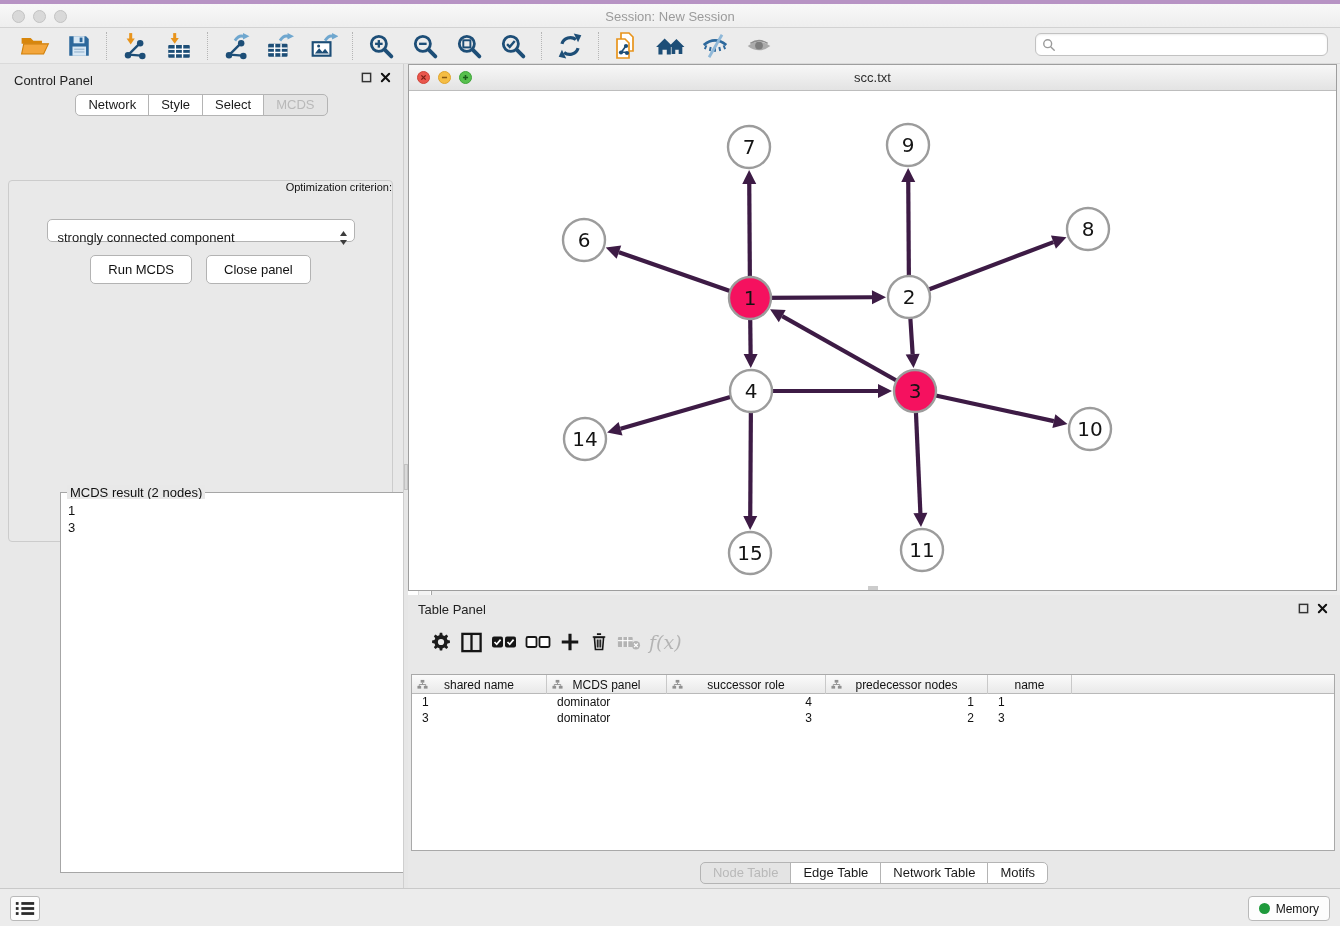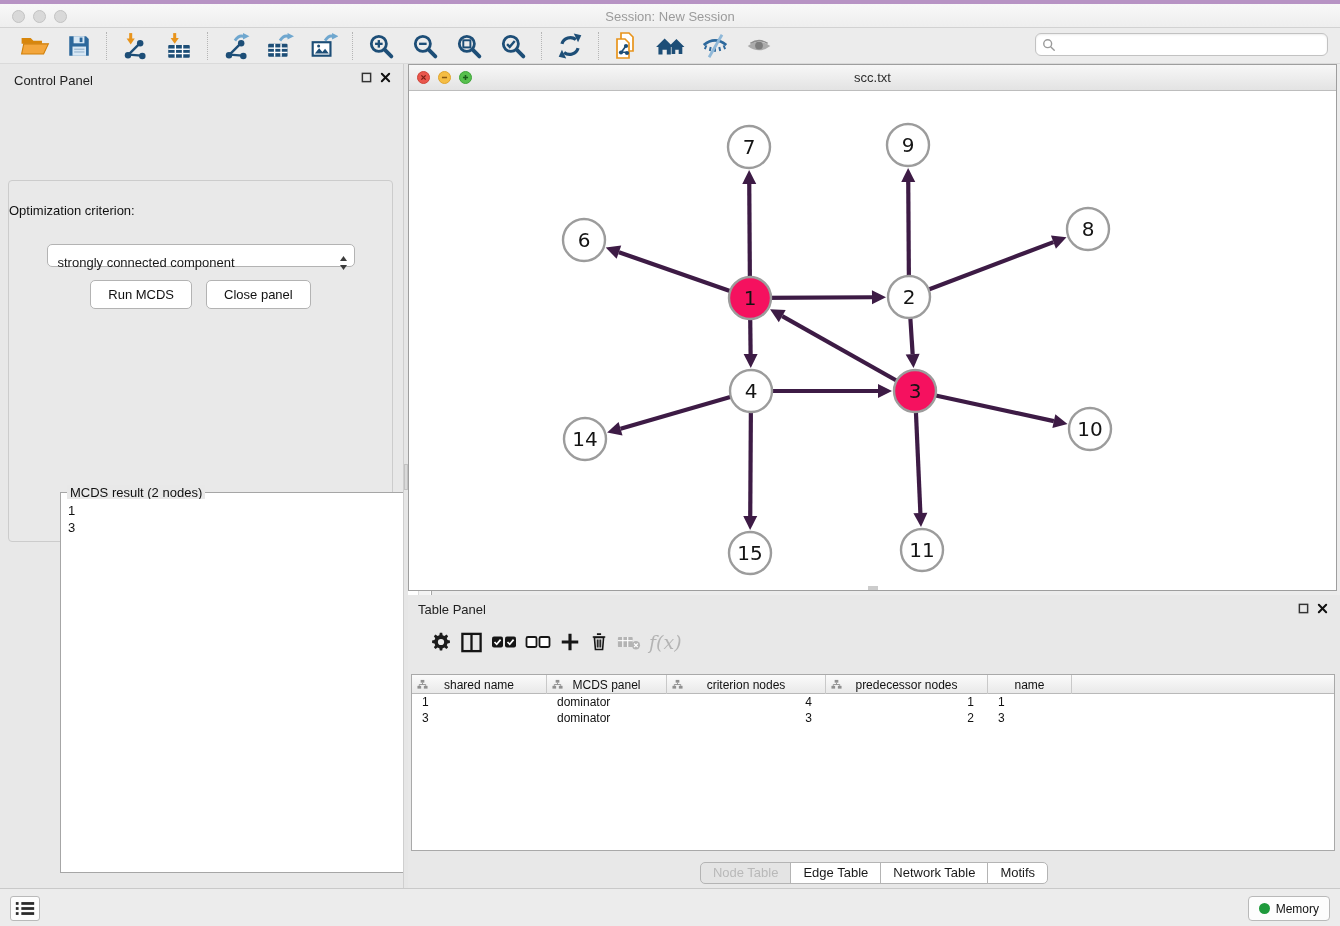--- a/index.html
+++ b/index.html
@@ -28,21 +28,21 @@
   .control-panel { position:absolute; left:0; top:64px; width:403px; height:824px; background:#e8e8e8; }
   .cp-header { position:relative; height:30px; padding:9px 0 0 14px; font-size:13px; color:#222; }
   .panel-icons { position:absolute; right:12px; top:8px; display:flex; gap:8px; align-items:center; }
   .tabs-row { display:flex; justify-content:center; }
   .tab { font-size:13px; padding:2px 12px 3px; background:#fff; border:1px solid #b4b4b4; margin-left:-1px; color:#1a1a1a; white-space:nowrap; }
   .tab:first-child { border-top-left-radius:5px; border-bottom-left-radius:5px; margin-left:0; }
   .tab:last-child { border-top-right-radius:5px; border-bottom-right-radius:5px; }
   .tab.selected { background:#e4e4e4; color:#b9b9b9; }
   .cp-card { position:absolute; left:8px; top:116px; width:385px; height:362px; background:#e9e9e9;
     border:1px solid #cccccc; border-radius:4px; }
-  .opt-label { text-align:left; margin-top:22px; font-size:13px; color:#111; }
+  .opt-label { text-align:right; font-size:11px; color:#111; }
   .combo { width:308px; height:23px; margin:26px auto 0; background:#fff; border:1px solid #b3b3b3; border-radius:5px;
     display:flex; align-items:center; padding:14px 6px 0 10px; }
   .combo .combo-text { flex:1; font-size:13px; }
   .btn-row { display:flex; justify-content:center; gap:14px; margin-top:13px; }
   .aqua-btn { height:29px; padding:0 17px; background:#fff; border:1px solid #b3b3b3; border-radius:5px;
     font-size:13px; font-family:"Liberation Sans",sans-serif; color:#111; }
   .result-box { position:absolute; left:12px; top:428px; width:372px; height:381px; border:1px solid #a6a6a6; background:#fff;margin-left:48px; }
   .result-legend { position:absolute; left:6px; top:-8px; background:#e8e8e8; padding:0 3px; font-size:13px; color:#111; }
   .result-area { position:absolute; left:1px; top:6px; right:13px; bottom:1px; background:#fff; padding:3px 0 0 6px;
     font-size:13px; line-height:17px; color:#111; overflow:hidden; }
@@ -323,20 +323,26 @@
               <rect x="1.5" y="1.5" width="9" height="9" fill="none" stroke="#333" stroke-width="1.6"></rect>
             </svg>
           </span>
         <span id="cp-close-slot">
             <svg viewBox="0 0 12 12" width="11" height="11">
               <path d="M2 2l8 8M10 2l-8 8" stroke="#111" stroke-width="2.2" stroke-linecap="round"></path>
             </svg>
           </span>
       </span>
     </div>
+    <div class="tabs-row" id="cp-tabs">
+        <div class="tab">Network</div>
+        <div class="tab">Style</div>
+        <div class="tab">Select</div>
+        <div class="tab selected">MCDS</div>
+      </div>
     <div class="cp-card">
       <div class="opt-label">Optimization criterion:</div>
       <div class="combo">
         <span class="combo-text">strongly connected component</span>
         <span id="combo-stepper-slot">
             <svg viewBox="0 0 9 16" width="9" height="16">
               <path d="M4.5 1L8 6H1z" fill="#3c3c3c"></path>
               <path d="M1 10h7l-3.5 5z" fill="#3c3c3c"></path>
             </svg>
           </span>
@@ -559,21 +565,21 @@
             <span class="sort-ic">
               <svg viewBox="0 0 12 11" width="11" height="11">
                 <g fill="#909090">
                   <rect x="4" y="0.5" width="4" height="3"></rect>
                   <rect x="0.5" y="7" width="4" height="3"></rect>
                   <rect x="7.5" y="7" width="4" height="3"></rect>
                 </g>
                 <path d="M6 3.5v2M2.5 7V5.5h7V7" fill="none" stroke="#909090" stroke-width="1"></path>
               </svg>
             </span>
-            <span>criterion nodes</span>
+            <span>successor role</span>
           </div>
           <div class="th" style="width: 162px;">
             <span class="sort-ic">
               <svg viewBox="0 0 12 11" width="11" height="11">
                 <g fill="#909090">
                   <rect x="4" y="0.5" width="4" height="3"></rect>
                   <rect x="0.5" y="7" width="4" height="3"></rect>
                   <rect x="7.5" y="7" width="4" height="3"></rect>
                 </g>
                 <path d="M6 3.5v2M2.5 7V5.5h7V7" fill="none" stroke="#909090" stroke-width="1"></path>

